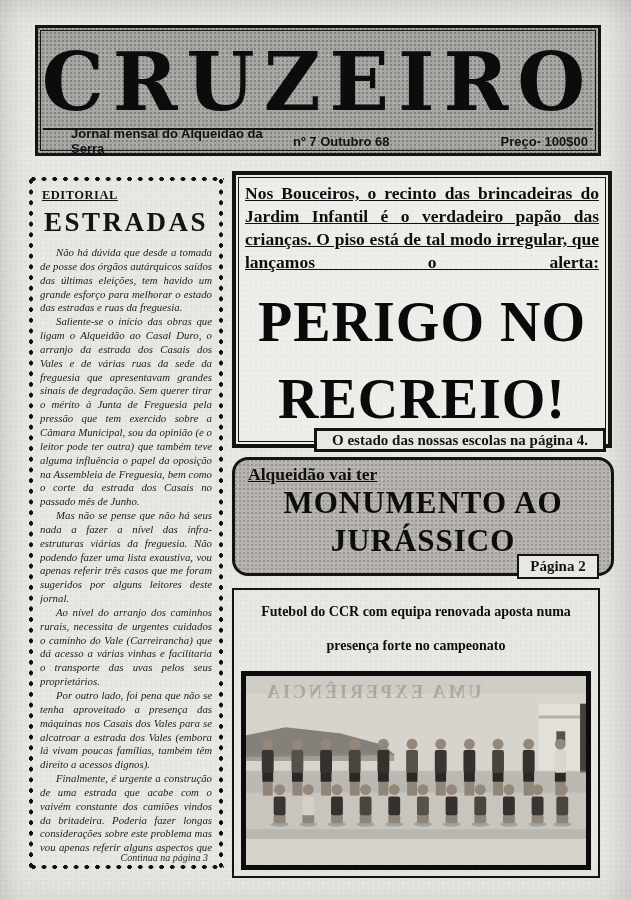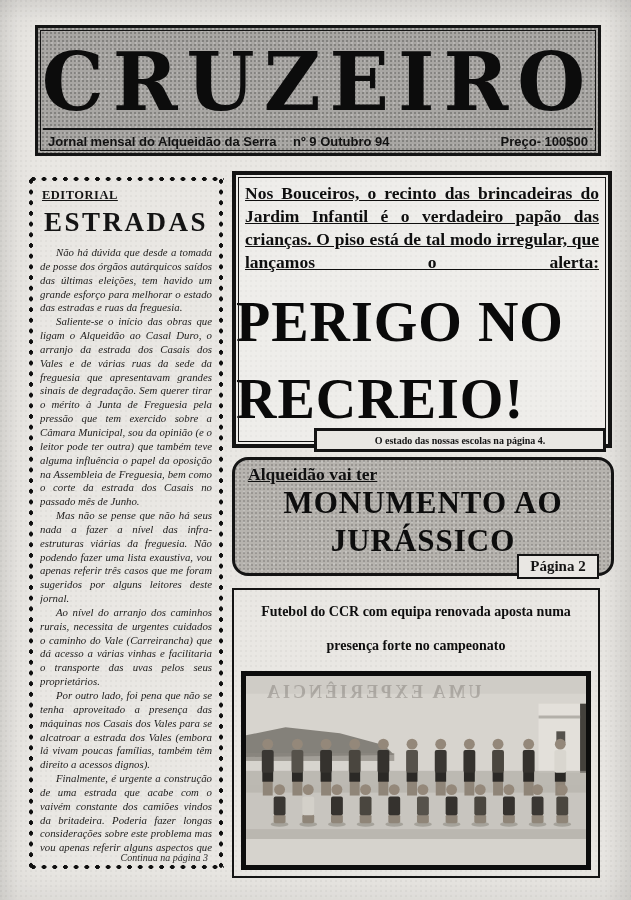--- a/index.html
+++ b/index.html
@@ -35,21 +35,21 @@
   .masthead-title{
     position:absolute; left:0; right:0; top:0; height:102px;
     font-family:"DejaVu Serif","Liberation Serif",serif; font-weight:bold;
     font-size:78px; line-height:104px; text-align:center; letter-spacing:9px;
     white-space:nowrap; color:#0c0c0c; transform:scaleY(1.04); transform-origin:top;
   }
   .masthead-rule{position:absolute; left:5px; right:5px; bottom:23px; height:2px; background:var(--ink);}
   .masthead-info{
     position:absolute; left:10px; right:10px; bottom:3px; height:18px;
     display:flex; align-items:center;
-    font-family:"Liberation Sans","DejaVu Sans",sans-serif; font-weight:bold; font-size:13px; color:#121212;
+    font-family:"Liberation Sans","DejaVu Sans",sans-serif; font-weight:bold; font-size:13px; color:#121212;padding-left:23px;
   }
   .mi-left{flex:1 1 auto; text-align:left;}
   .mi-mid{flex:0 0 175px; text-align:left;}
   .mi-right{flex:0 0 120px; text-align:right;}
   
   .editorial{position:absolute; left:28px; top:176px; width:196px; height:694px;}
   .dots-h{position:absolute; left:0; right:0; height:6px;
     background-image:radial-gradient(circle 2.2px at center, #101010 95%, transparent);
     background-size:10.7px 6px; background-repeat:repeat-x;}
   .dots-v{position:absolute; top:0; bottom:0; width:6px;
@@ -75,28 +75,28 @@
   .lead-box{
     position:absolute; left:232px; top:171px; width:380px; height:277px;
     border:4px solid var(--ink); background:rgba(255,255,255,.25);
   }
   .lead-box-inner{position:absolute; inset:2px; border:1.5px solid var(--ink);}
   .lead-intro{
     margin:7px 9px 0 9px; font-weight:bold; font-size:17.5px; line-height:23px;
     text-align:justify; text-align-last:justify; text-decoration:underline; color:#0e0e0e;
   }
   .lead-headline{
-    margin-top:10px; font-weight:bold; font-size:56px; line-height:77px;
+    margin-top:10px; text-align:center; font-weight:bold; font-size:56px; line-height:77px;
     letter-spacing:1px; color:#0a0a0a;
   }
   .lead-footer-box{
     position:absolute; right:2px; bottom:-8px; width:292px; height:24px;
     border:3px solid var(--ink); background:var(--paper); z-index:3;
     display:flex; align-items:center; justify-content:center;
-    font-weight:bold; font-size:10px; white-space:nowrap;margin-top:28px;
+    font-weight:bold; font-size:15px; white-space:nowrap;margin-top:28px;
   }
   
   .monument-box{
     position:absolute; left:232px; top:457px; width:382px; height:119px;
     border:3px solid var(--ink); border-radius:16px;
     background:var(--monument-gray);
     background-image:
       radial-gradient(circle at 1px 1px, rgba(0,0,0,.16) 1px, transparent 1.5px),
       radial-gradient(circle at 3px 2px, rgba(255,255,255,.18) 1px, transparent 1.6px);
     background-size:4px 4px, 6px 6px;
@@ -145,21 +145,21 @@
 <body>
 
 <div id="page">
 
   <div class="masthead">
     <div class="masthead-inner"></div>
     <div class="masthead-title">CRUZEIRO</div>
     <div class="masthead-rule"></div>
     <div class="masthead-info">
       <span class="mi-left">Jornal mensal do Alqueidão da Serra</span>
-      <span class="mi-mid">nº 9  Outubro  94</span>
+      <span class="mi-mid">nº 7  Outubro  68</span>
       <span class="mi-right">Preço- 100$00</span>
     </div>
   </div>
 
   <div class="editorial">
     <div class="dots-h dots-top"></div>
     <div class="dots-h dots-bottom"></div>
     <div class="dots-v dots-left"></div>
     <div class="dots-v dots-right"></div>
     <div class="editorial-content">

